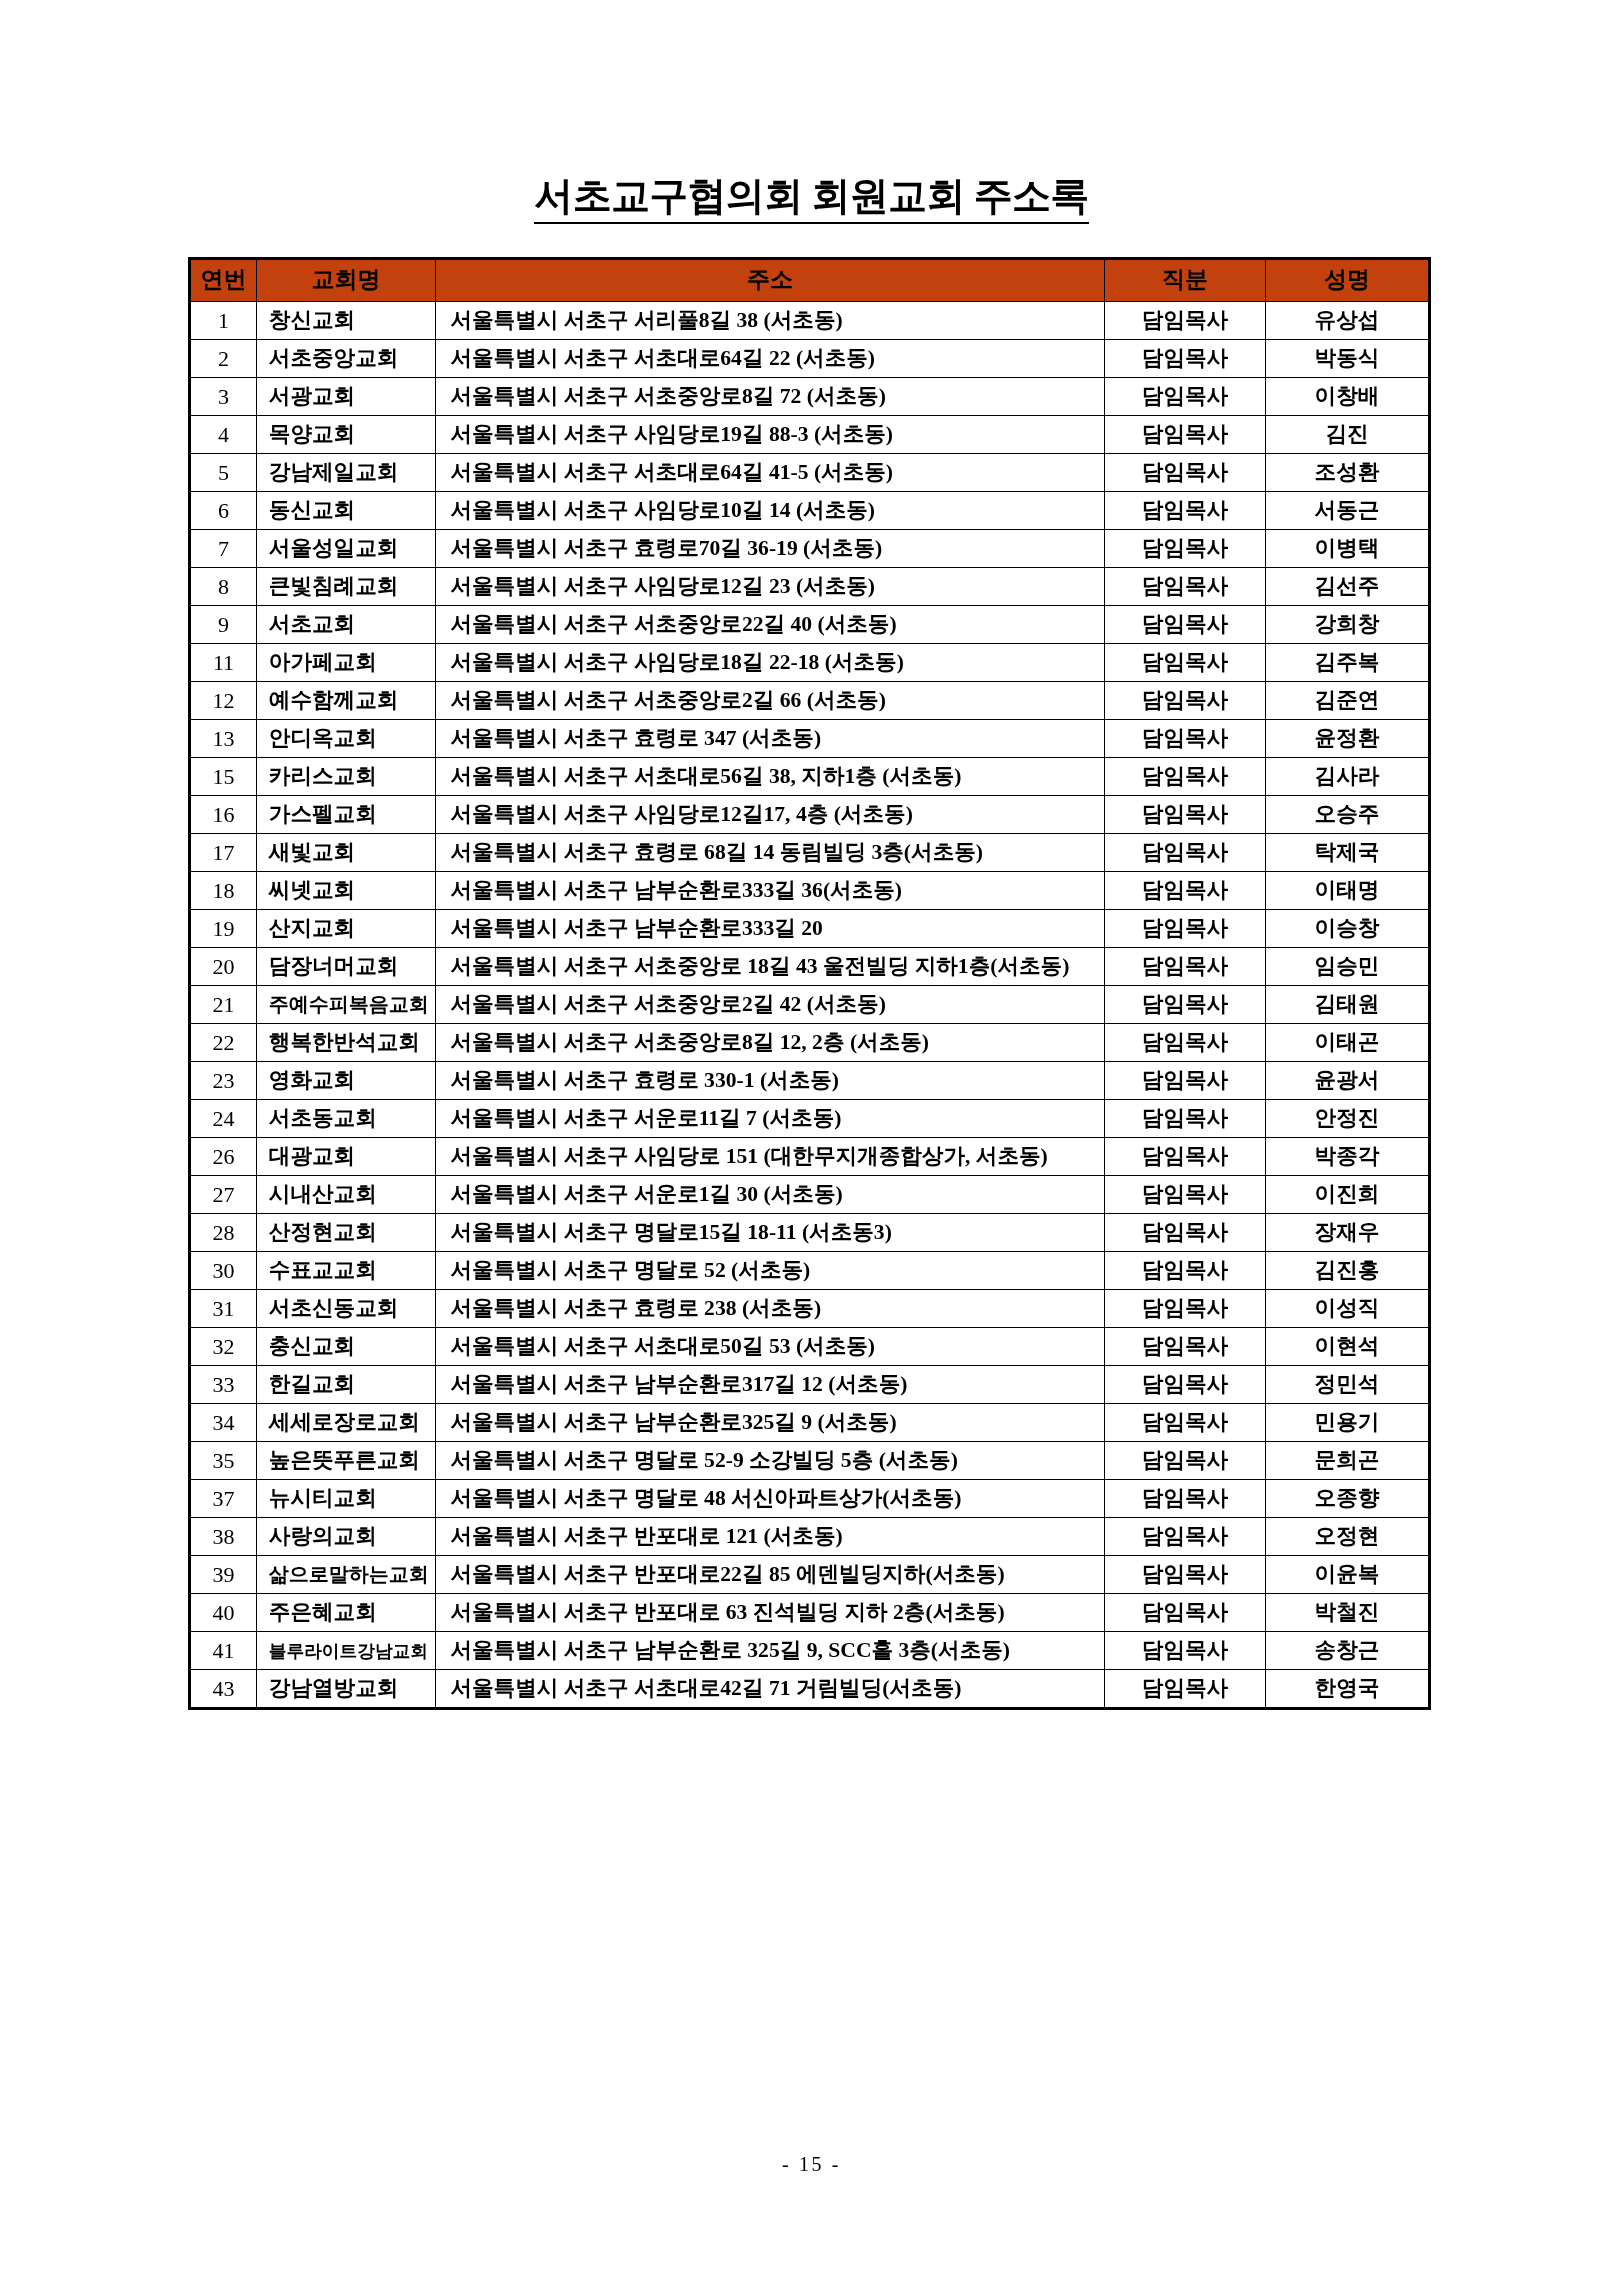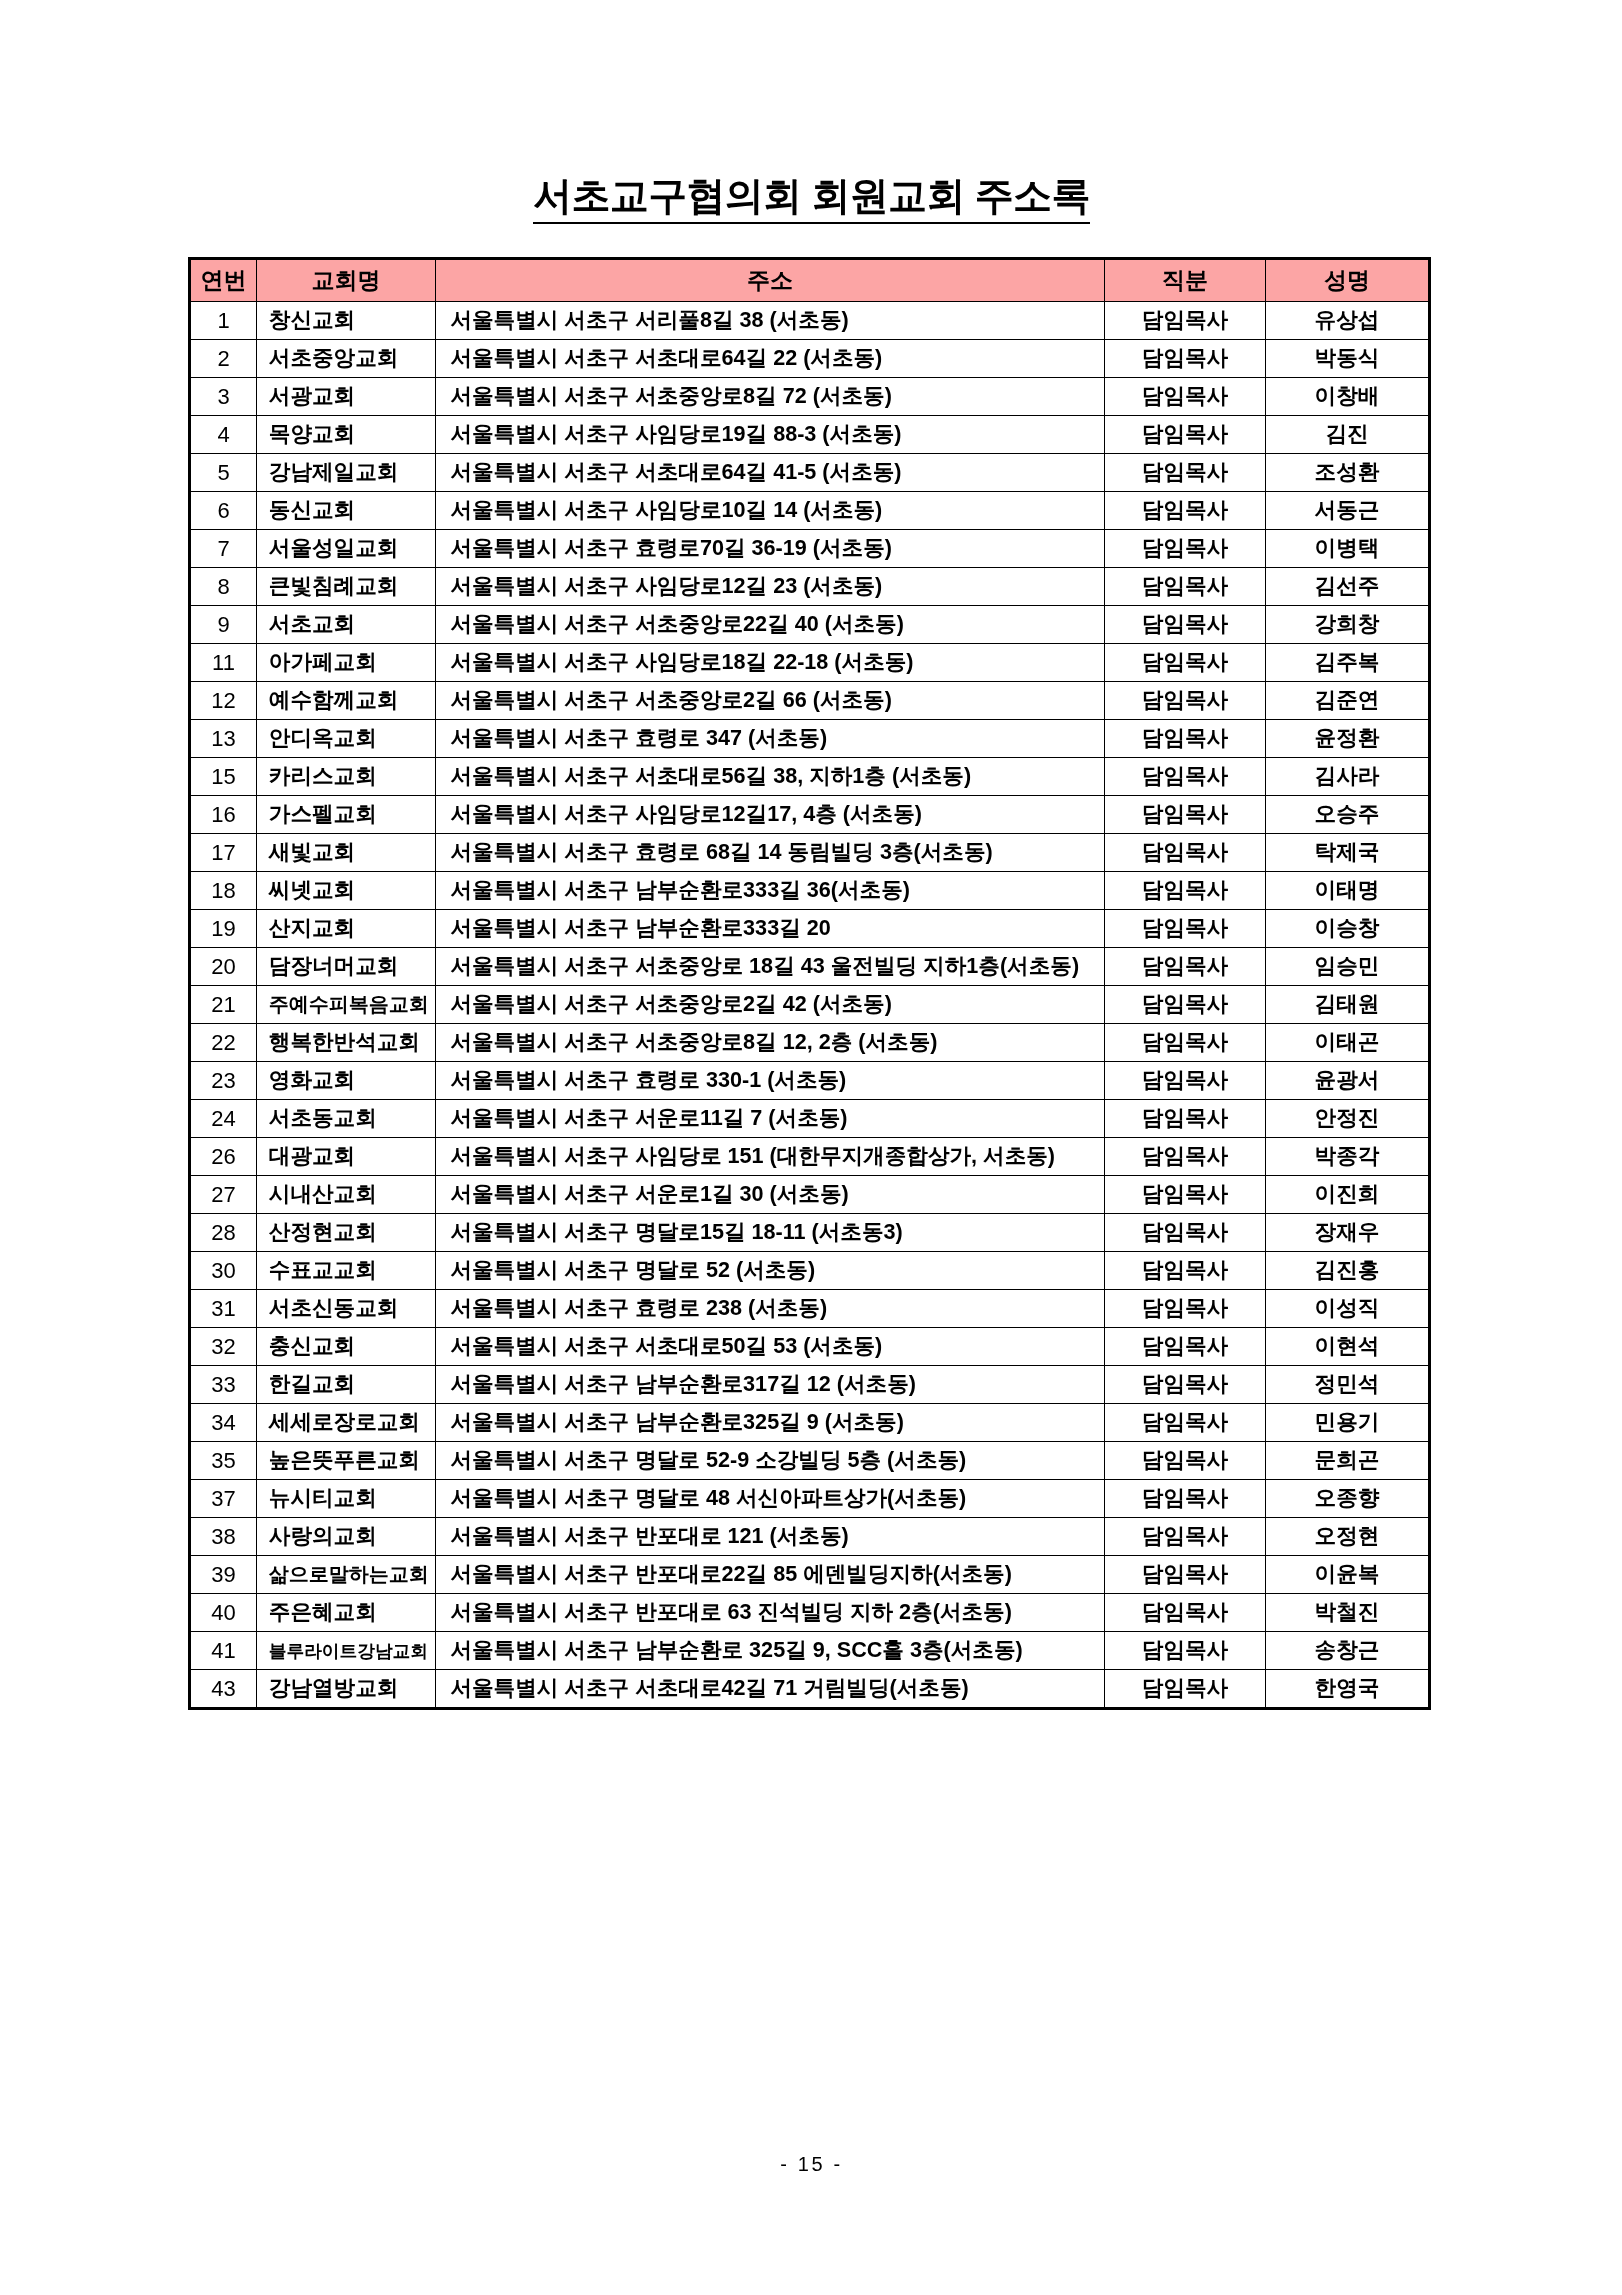--- a/index.html
+++ b/index.html
@@ -15,20 +15,21 @@
     color: #000000;
     position: relative;
     overflow: hidden;
   }
   .page {
     width: 1623px;
     height: 2295px;
     box-sizing: border-box;
     padding: 0;
     position: relative;
+    font-family: Liberation Serif, serif;
   }
   .doc-title {
     position: absolute;
     top: 175px;
     left: 0;
     width: 1623px;
     text-align: center;
     font-size: 39px;
     font-weight: bold;
     letter-spacing: -0.7px;
@@ -63,21 +64,21 @@
     height: 37px;
     padding: 0 3.9px;
     font-size: 21.6px;
     font-weight: bold;
     line-height: 1.05;
     vertical-align: middle;
     white-space: nowrap;
     overflow: hidden;
   }
   table.addr thead th {
-    background: #fca5a5;
+    background: #c2410c;
     text-align: center;
     height: 41px;
     font-size: 23px;
   }
   table.addr td.no     { text-align: center; font-weight: normal; font-size: 22px; }
   table.addr td.cname  { text-align: left;   padding-left: 11.8px; }
   table.addr td.addr   { text-align: left;   padding-left: 14.4px; }
   table.addr td.role   { text-align: center; }
   table.addr td.pname  { text-align: center; }
 

